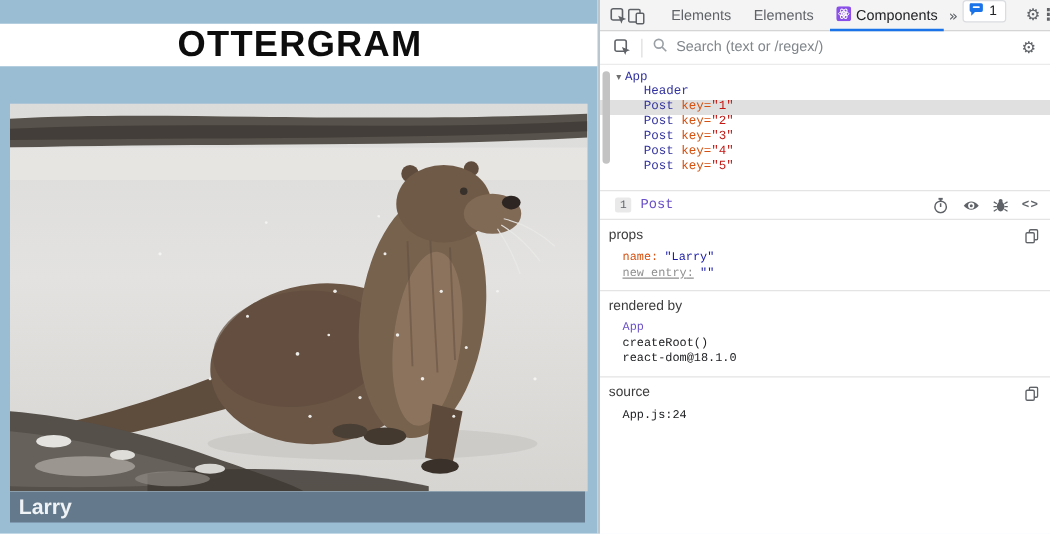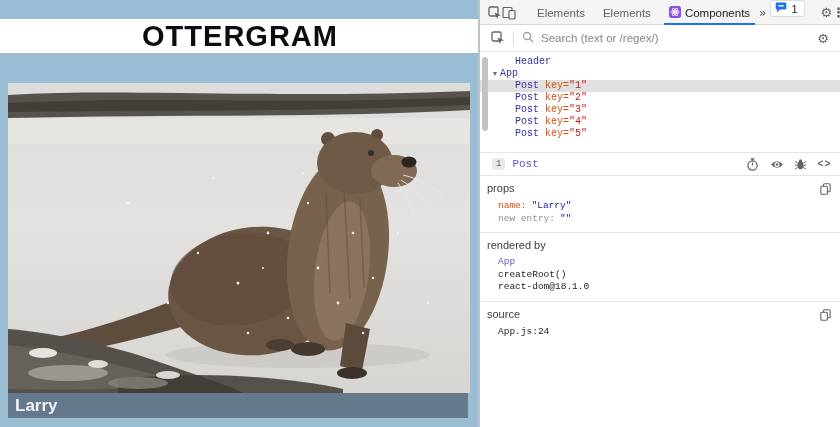--- a/index.html
+++ b/index.html
@@ -59,21 +59,21 @@
   .bar-icons .icon-btn { width:15px; height:15px; }
   .code-glyph { font-family:"Liberation Mono",monospace; font-size:10px; font-weight:bold; color:#5F6368; letter-spacing:1px; }
 
   .section { position:relative; padding:6px 8px 7px 7px; border-bottom:1px solid #E4E4E4; }
   .section-label { font-size:11px; color:#3C3C3C; margin-bottom:5px; }
   .copy-btn { position:absolute; right:8px; top:6px; width:14px; height:14px; }
   .kv-row { padding-left:11px; line-height:13px; font-family:"Liberation Mono","DejaVu Sans Mono",monospace;
             font-size:9.5px; white-space:nowrap; cursor:default; }
   .pkey { color:#D6500F; }
   .pkey::after { content:":"; color:#D6500F; }
-  .kv-row.muted .pkey { color:#8F8F8F; }
+  .kv-row.muted .pkey { color:#8F8F8F;text-decoration:underline; }
   .kv-row.muted .pkey::after { color:#8F8F8F; }
   .pval { color:#1A1AA6; margin-left:5px; }
   .rb-item { padding-left:11px; line-height:12.5px; font-family:"Liberation Mono","DejaVu Sans Mono",monospace;
              font-size:9.5px; color:#202124; }
   .rb-item.link { color:#6A51C7; cursor:pointer; }
   .section.last { border-bottom:none; }
   .src-val { padding-left:11px; line-height:13px; font-family:Liberation Mono, monospace;
              font-size:9.5px; color:#202124; }
 </style>
 </head>
@@ -230,25 +230,25 @@
         <svg width="12" height="12" viewBox="0 0 12 12">
             <circle cx="5" cy="5" r="3.5" fill="none" stroke="#9AA0A6" stroke-width="1.3"></circle>
             <line x1="7.7" y1="7.7" x2="11" y2="11" stroke="#9AA0A6" stroke-width="1.3"></line>
           </svg>
       </span>
       <input class="search-input" type="text" placeholder="Search (text or /regex/)" style="">
       <span class="icon-btn glyph" style="font-size:13px;width:18px;">⚙</span>
     </div>
 
     <div class="tree">
-      <div class="tree-row">
-        <span class="tname">Header</span><span class="tattr"></span><span class="tval"></span>
-      </div>
       <div class="tree-row root">
         <span class="twisty">▾</span><span class="tname">App</span>
+      </div>
+      <div class="tree-row">
+        <span class="tname">Header</span><span class="tattr"></span><span class="tval"></span>
       </div>
       <div class="tree-row selected">
         <span class="tname">Post</span><span class="tattr">key=</span><span class="tval">"1"</span>
       </div>
       <div class="tree-row">
         <span class="tname">Post</span><span class="tattr">key=</span><span class="tval">"2"</span>
       </div>
       <div class="tree-row">
         <span class="tname">Post</span><span class="tattr">key=</span><span class="tval">"3"</span>
       </div>

